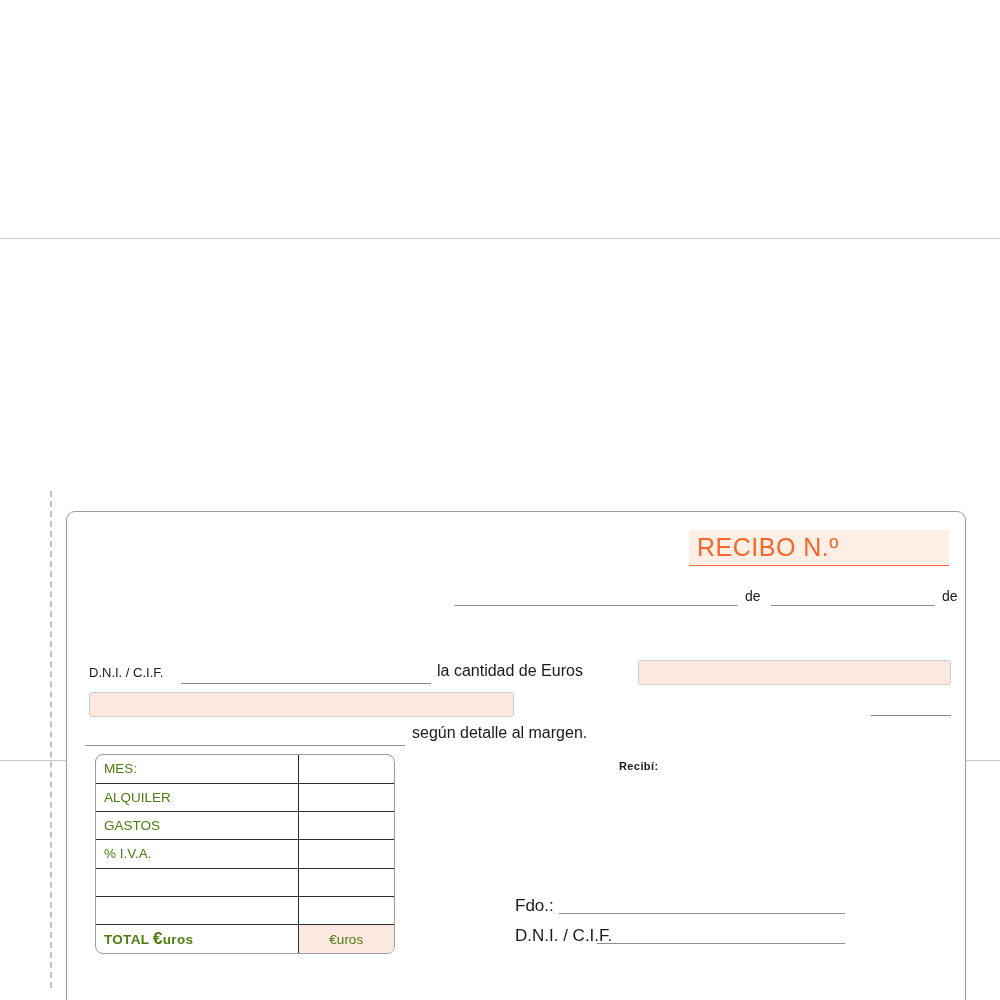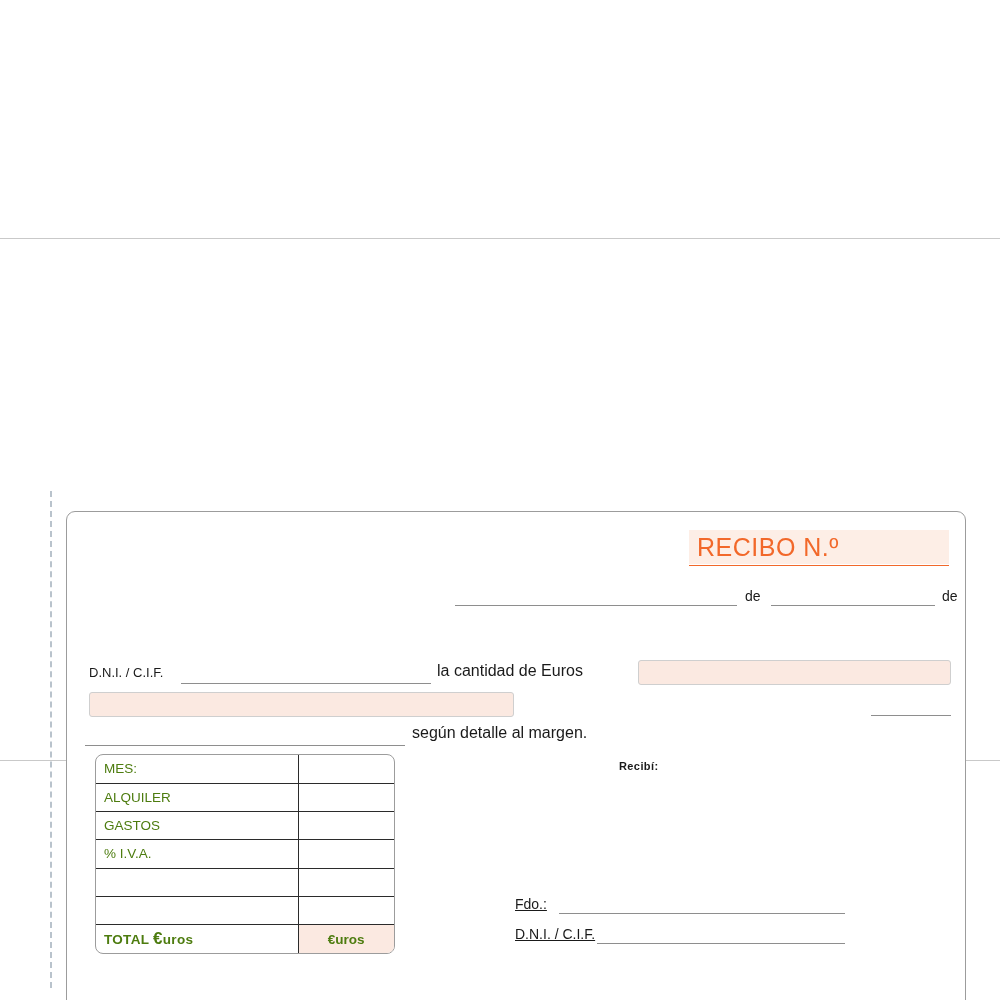--- a/index.html
+++ b/index.html
@@ -265,21 +265,21 @@
     font-weight: bold;
     font-size: 14px;
     letter-spacing: 0.3px;
     margin-top: 20px;
   }
   td.total-val {
     background: #fbe9e1;
     text-align: center;
     color: #e8a889;
     font-size: 12px;
-    font-weight: bold;
+    font-weight: normal;
   }
   .euro-glyph {
     font-size: 17px;
     font-weight: bold;
   }
 
   
   .recibi {
     position: absolute;
     left: 552px;
@@ -300,24 +300,23 @@
     position: absolute;
     left: 448px;
     top: 412px;
     width: 330px;
     height: 20px;
   }
   .sign-fdo .lbl, .sign-dni .lbl {
     position: absolute;
     left: 0;
     top: 2px;
-    font-size: 14px;
-    color: #1a1a1a;
-    white-space: nowrap;
-    text-decoration: underline;
+    font-size: 17px;
+    color: #1a1a1a;
+    white-space: nowrap;
   }
   .sign-fdo .seg {
     position: absolute;
     left: 44px;
     right: 0;
     bottom: 0;
     border-bottom: 1px solid #8e8e8e;
   }
   .sign-dni .seg {
     position: absolute;

